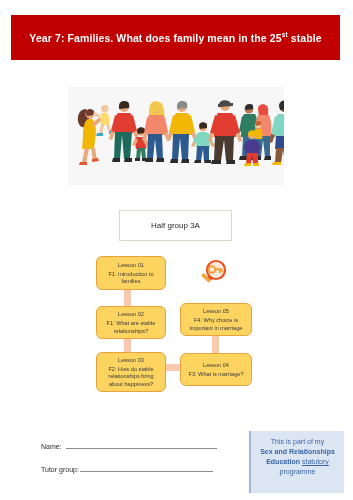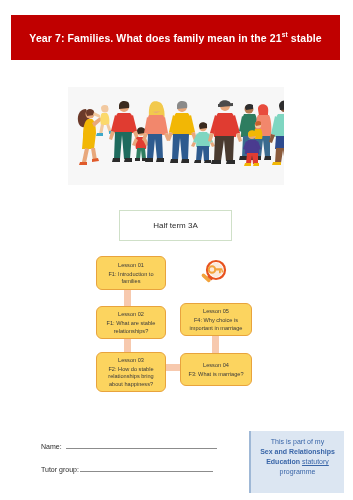--- a/index.html
+++ b/index.html
@@ -172,21 +172,21 @@
     text-align: center;
     white-space: nowrap;
   }
   .sre-strong { font-weight: bold; }
   .sre-underline { text-decoration: underline; }
 </style>
 </head>
 <body>
 
 <div class="header-banner">
-  <div class="header-title"><span>Year 7: Families. What does family mean in the 21</span><sup>st</sup><span> stable</span></div>
+  <div class="header-title"><span>Year 7: Families. What does family mean in the 25</span><sup>st</sup><span> stable</span></div>
 </div>
 
 <div class="illustration">
   <svg width="216" height="98" viewBox="0 0 216 98" xmlns="http://www.w3.org/2000/svg">
     <rect x="0" y="0" width="216" height="98" fill="#F7F7F7"></rect>
 
     <g>
       <path d="M18 22 C12 22 9 28 10 34 C11 40 15 41 18 40 L22 30 Z" fill="#6B3A2A"></path>
       <path d="M19 24 C14 24 12 29 13 34 L21 33 Z" fill="#6B3A2A"></path>
       <circle cx="22" cy="27" r="4.5" fill="#E8A87C"></circle>
@@ -332,21 +332,21 @@
       <path d="M231 47 L233 55 L230 56 L227 48 Z" fill="#8A5A3B"></path>
       <path d="M208 49 L207 62 L228 62 L227 49 Z" fill="#2E4B8F"></path>
       <path d="M208 61 L207 76 L213 76 L215 63 L217 76 L223 76 L223 61 Z" fill="#8A5A3B"></path>
       <path d="M205 75 L213 75 L213 78 L204 78 Z" fill="#F2B705"></path>
       <path d="M218 75 L225 75 L225 78 L217 78 Z" fill="#F2B705"></path>
     </g>
   </svg>
 </div>
 
 <div class="halfterm-box">
-  <span class="halfterm-label">Half term 3A</span>
+  <span class="halfterm-label">Half group 3A</span>
 </div>
 
 <div class="flow">
   <div class="connector" id="conn-1-2"></div>
   <div class="connector" id="conn-2-3"></div>
   <div class="connector" id="conn-3-4"></div>
   <div class="connector" id="conn-4-5"></div>
 
   <div class="lesson-box" id="lesson-01">
     <span class="lesson-num">Lesson 01</span>

